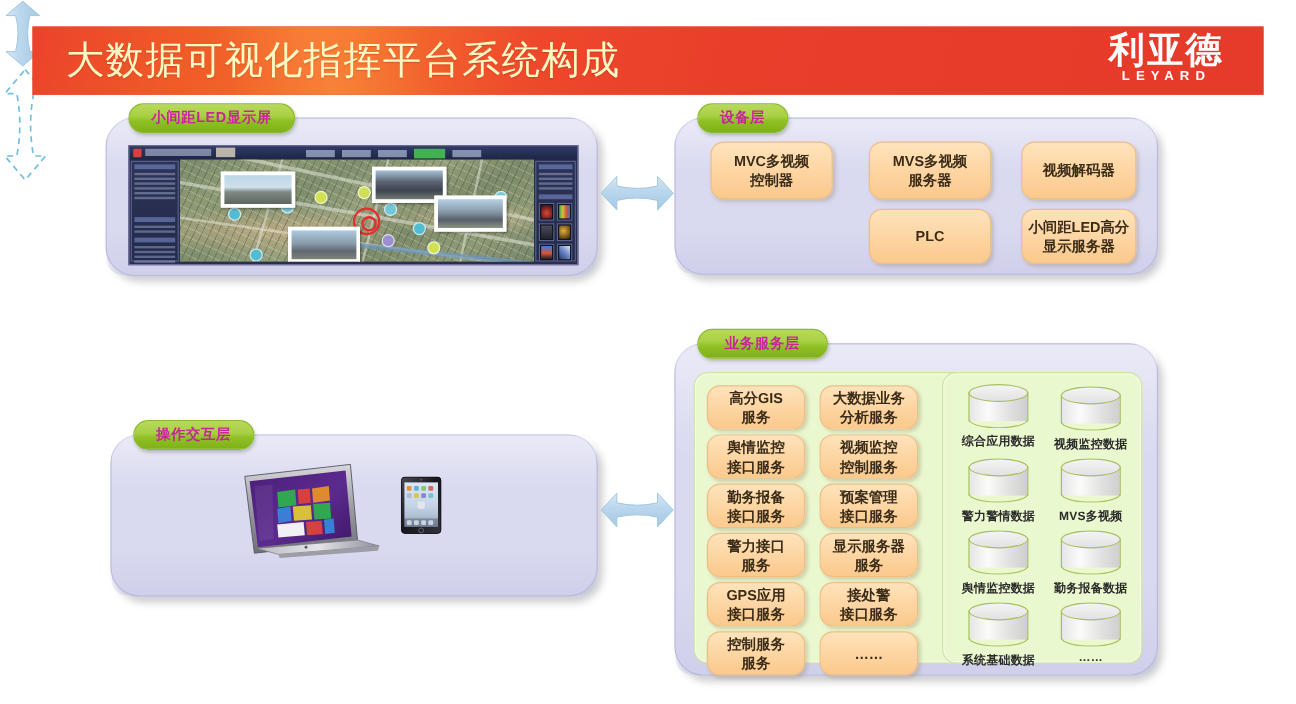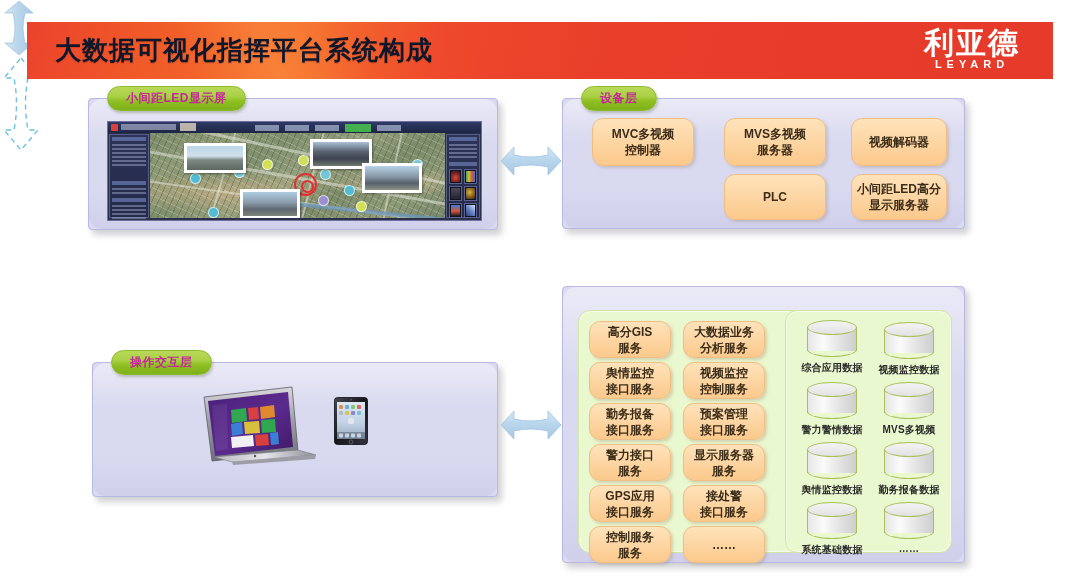--- a/index.html
+++ b/index.html
@@ -32,43 +32,43 @@
     background: linear-gradient(70deg,
         rgba(255,140,60,0.00) 0%,
         rgba(255,140,60,0.00) 16%,
         rgba(255,150,70,0.45) 24%,
         rgba(255,120,50,0.10) 33%,
         rgba(255,120,50,0.00) 44%,
         rgba(255,120,50,0.00) 100%);
   }
   .header-title {
     position: absolute; left: 28px; top: 8px;
-    font-size: 26px; color: #0f172a; letter-spacing: 1px;
-    font-weight: 700; line-height: 40px; white-space: nowrap;
+    font-size: 32px; color: #fef9c3; letter-spacing: 1px;
+    font-weight: 400; line-height: 40px; white-space: nowrap;
     text-shadow: 0 1px 1px rgba(120,20,10,0.25);
   }
   .logo {
     position: absolute; right: 16px; top: 5px; width: 130px; height: 48px;
     text-align: center;
   }
   .logo-cn {
     font-size: 30px; color: #ffffff; font-weight: 700; letter-spacing: 2px;
     line-height: 32px; white-space: nowrap;
   }
   .logo-en {
     font-size: 11px; color: #ffffff; letter-spacing: 5px; font-weight: 700;
     line-height: 13px; margin-top: -1px; white-space: nowrap;
   }
 
   
   .panel {
     position: absolute;
     background: #d9d9f0;
     border: 1px solid #b9b9e2;
-    border-radius: 4px;
+    border-radius: 24px;
     box-shadow: 4px 5px 6px rgba(140,140,150,0.40);
   }
   .panel-inner-shade {
     position: absolute; inset: 0; border-radius: 13px;
     background: linear-gradient(180deg, rgba(255,255,255,0.45) 0%, rgba(255,255,255,0.0) 34%, rgba(255,255,255,0.0) 70%, rgba(190,190,225,0.35) 100%);
     pointer-events: none;
   }
   .layer-tab {
     position: absolute; left: 18px; top: -13px;
     height: 25px; padding: 0 18px;
@@ -427,20 +427,21 @@
         <rect x="5" y="36.5" width="4" height="4" rx="1" fill="#c9d4e0"></rect>
         <rect x="11" y="36.5" width="4" height="4" rx="1" fill="#c9d4e0"></rect>
         <rect x="17" y="36.5" width="4" height="4" rx="1" fill="#c9d4e0"></rect>
         <rect x="23" y="36.5" width="4" height="4" rx="1" fill="#c9d4e0"></rect>
       </svg>
     </div>
   </div>
 
   <div class="panel" style="left:562px; top:286px; width:403px; height:277px;">
     <div class="panel-inner-shade"></div>
+    <div class="layer-tab wide">业务服务层</div>
 
     <div class="gpanel" style="left:15px; top:23px; width:228px; height:243px;">
       <div class="obox" style="left:10px; top:10px; width:82px; height:37px;">
         <span class="ln">高分GIS</span>
         <span class="ln">服务</span>
       </div>
       <div class="obox" style="left:104px; top:10px; width:82px; height:37px;">
         <span class="ln">大数据业务</span>
         <span class="ln">分析服务</span>
       </div>

